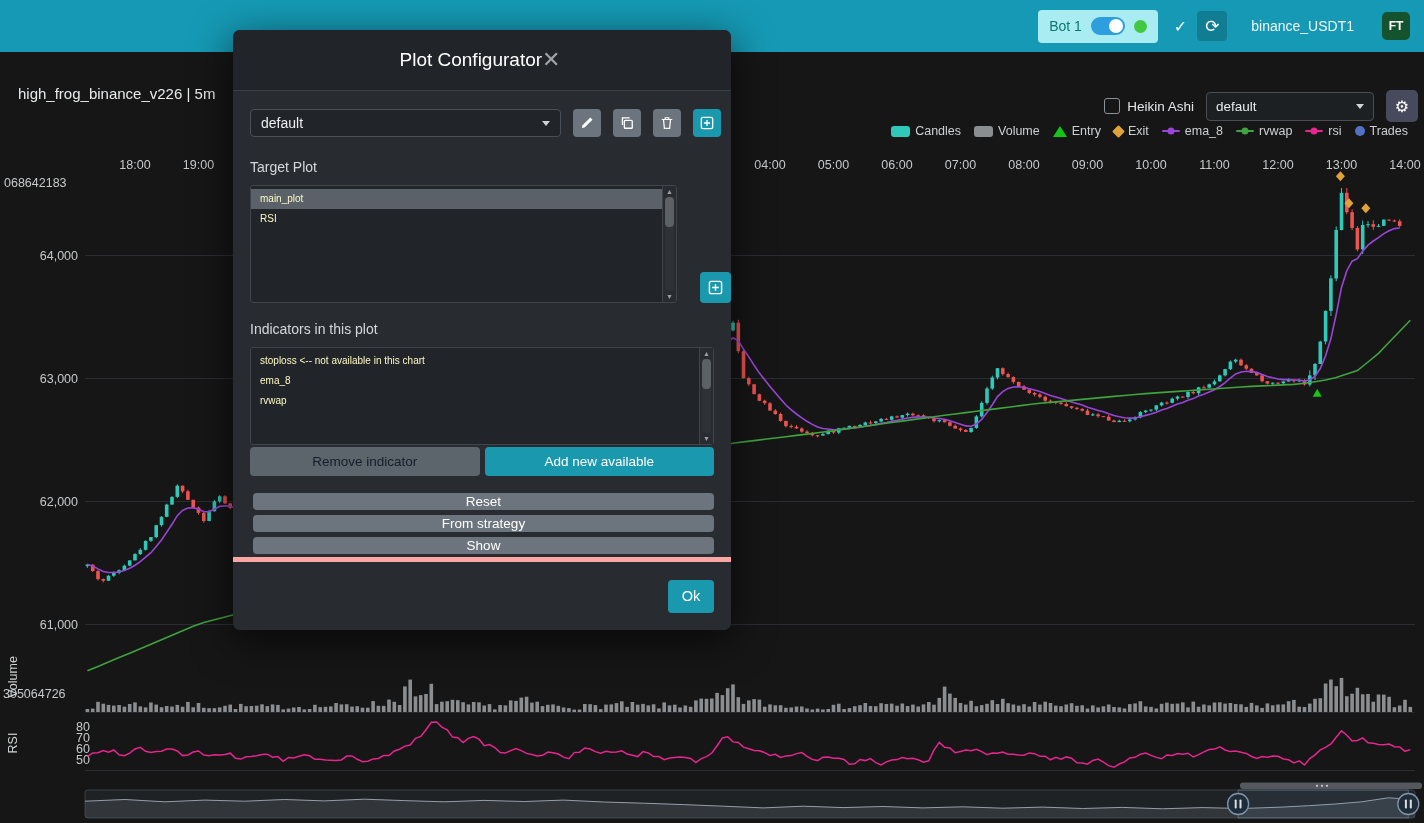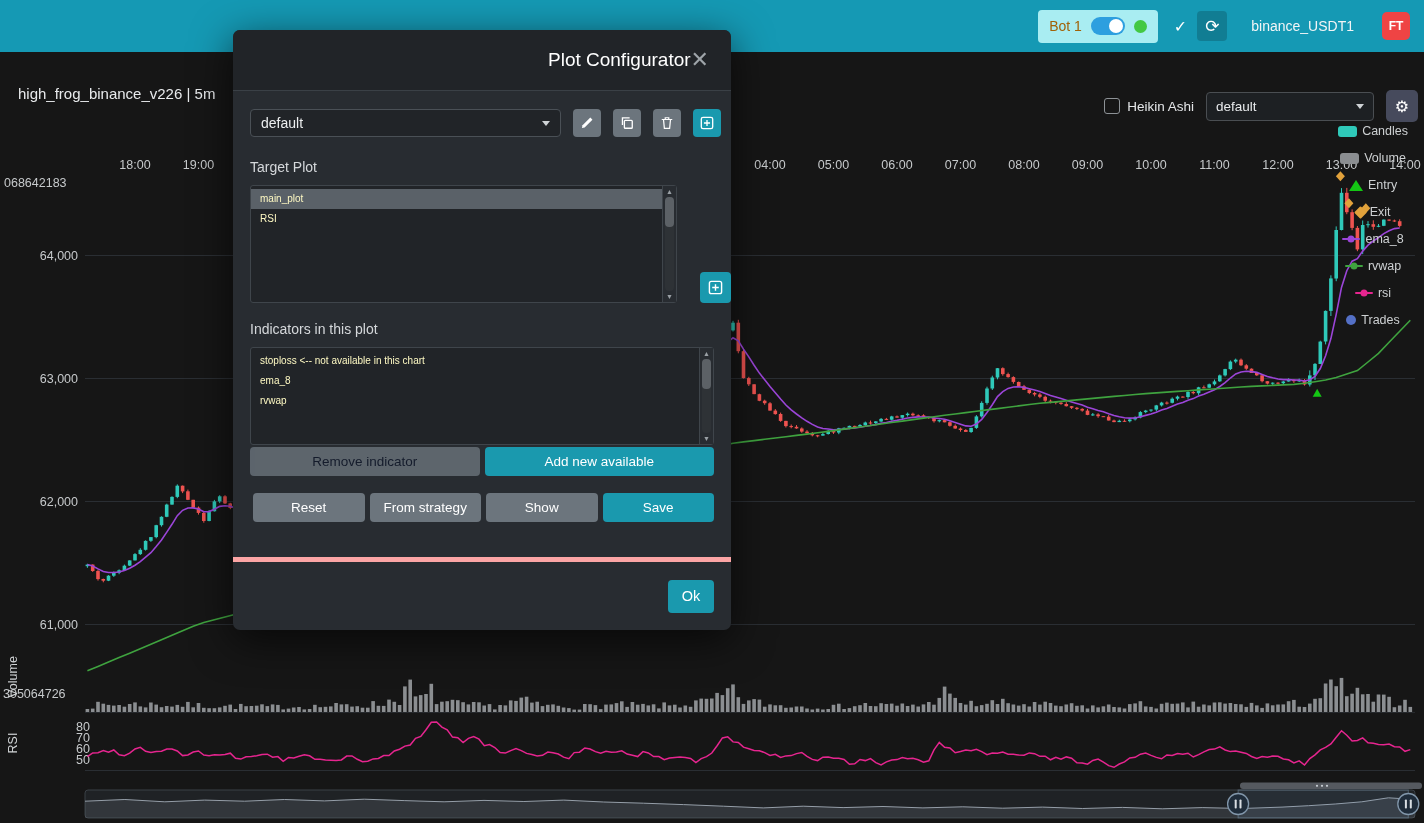--- a/index.html
+++ b/index.html
@@ -7,58 +7,58 @@
   }
   html,body{margin:0;padding:0;background:#151515;font-family:"Liberation Sans",sans-serif;}
   #app{position:relative;width:1424px;height:823px;overflow:hidden;background:#161616;}
   svg{font-family:"Liberation Sans",sans-serif;}
 
   
   #navbar{position:absolute;top:0;left:0;right:0;height:52px;background:var(--navbar);
     display:flex;align-items:center;justify-content:flex-end;padding-right:14px;z-index:5;box-sizing:border-box;}
   .nav-right{display:flex;align-items:center;}
   .bot-pill{background:#a9edf2;border-radius:4px;height:33px;display:flex;align-items:center;gap:9px;padding:0 11px;cursor:pointer;}
-  .bot-name{color:#a16207;font-size:14px;}
+  .bot-name{color:#0f766e;font-size:14px;}
   .toggle{width:34px;height:18px;border-radius:9px;background:#2d9fdf;position:relative;display:inline-block;}
   .toggle-knob{position:absolute;right:2px;top:2px;width:14px;height:14px;border-radius:50%;background:#fff;}
   .online-dot{width:13px;height:13px;border-radius:50%;background:#43c843;display:inline-block;}
   .nav-check{color:#fff;font-size:16px;margin-left:16px;}
   .nav-btn{margin-left:10px;width:30px;height:30px;border:none;border-radius:4px;background:rgba(0,0,0,0.18);
     color:#fff;font-size:17px;cursor:pointer;display:flex;align-items:center;justify-content:center;padding:0;}
   .nav-instance{color:#f2f5f6;font-size:14px;margin-left:24px;}
-  .nav-logo{margin-left:28px;width:28px;height:28px;border:none;border-radius:5px;background:#ef4444;color:#fff;
+  .nav-logo{margin-left:28px;width:28px;height:28px;border:none;border-radius:5px;background:#14532d;color:#fff;
     font-size:12px;font-weight:bold;cursor:pointer;}
 
   
   #chart-svg{position:absolute;top:0;left:0;z-index:1;}
   .chart-title{position:absolute;top:85px;left:18px;color:#e8eaec;font-size:15px;z-index:2;white-space:nowrap;}
   .chart-controls{position:absolute;top:90px;right:4px;display:flex;align-items:center;gap:12px;z-index:2;}
   .ha-row{display:flex;align-items:center;gap:7px;color:#e4e6e8;font-size:13.5px;cursor:pointer;}
   .checkbox{width:14px;height:14px;border:1px solid #8d9296;border-radius:3px;background:transparent;display:inline-block;}
   .mini-select{width:148px;height:27px;background:#1d2023;border:1px solid #4a4e52;border-radius:4px;color:#e8eaec;
     font-size:13.5px;display:flex;align-items:center;justify-content:space-between;padding:0 9px;cursor:pointer;box-sizing:content-box;}
   .caret{width:0;height:0;border-left:4.5px solid transparent;border-right:4.5px solid transparent;border-top:5px solid #cfd3d6;}
   .gear-btn{width:32px;height:32px;border:none;border-radius:5px;background:#464a5c;color:#fff;display:flex;
     align-items:center;justify-content:center;cursor:pointer;margin-right:2px;}
   .gear-glyph{font-size:16px;}
-  #legend{position:absolute;top:124px;right:16px;display:flex;align-items:center;gap:13px;z-index:2;flex-direction:column;}
+  #legend{position:absolute;top:124px;right:16px;display:flex;align-items:flex-start;gap:13px;z-index:2;}
   .legend-item{display:flex;align-items:center;gap:5px;cursor:pointer;}
   .lg-label{color:#cdd0d2;font-size:12.5px;}
   .lg-marker.rect{width:19px;height:11px;border-radius:3px;}
   .lg-marker.triangle{width:0;height:0;border-left:7px solid transparent;border-right:7px solid transparent;border-bottom:11px solid #0f0;}
   .lg-marker.diamond{width:9px;height:9px;transform:rotate(45deg);border-radius:1px;}
   .lg-marker.line{width:18px;height:2.5px;position:relative;border-radius:1px;display:inline-block;}
   .lg-dot{position:absolute;left:50%;top:50%;transform:translate(-50%,-50%);width:7px;height:7px;border-radius:50%;}
   .lg-marker.circle{width:10px;height:10px;border-radius:50%;}
 
   
   #modal{position:absolute;left:233px;top:30px;width:498px;height:600px;background:#282c31;border-radius:7px;
     box-shadow:0 10px 40px rgba(0,0,0,0.65);z-index:10;display:flex;flex-direction:column;box-sizing:border-box;}
   .modal-header{height:60px;flex:0 0 60px;background:#212428;border-bottom:1px solid #3a4046;border-radius:7px 7px 0 0;
-    display:flex;align-items:center;justify-content:flex-end;padding:0 22px 0 18px;}
+    display:flex;align-items:center;justify-content:center;padding:0 22px 0 18px;}
   .modal-title{color:#fff;font-size:19px;}
   .modal-close{background:none;border:none;color:#9ea4a9;font-size:22px;cursor:pointer;padding:0;line-height:1;}
   .modal-body{flex:1;padding:18px 17px 0;overflow:hidden;}
   .field-label{color:#d5d8db;font-size:14px;line-height:16px;margin-bottom:10px;}
   .config-row{display:flex;align-items:center;gap:12px;margin-bottom:22px;}
   .select{flex:0 0 311px;height:28px;background:#212428;border:1px solid #4a5056;border-radius:4px;color:#eceeef;
     font-size:14px;display:flex;align-items:center;justify-content:space-between;padding:0 10px;cursor:pointer;box-sizing:border-box;}
   .icon-btn{width:28px;height:28px;border:none;border-radius:4px;display:flex;align-items:center;justify-content:center;cursor:pointer;padding:0;flex:0 0 28px;}
   .icon-btn.gray{background:var(--gray);}
   .icon-btn.teal{background:var(--teal);}
@@ -69,21 +69,21 @@
   .list-items{flex:1;padding:3px 0;overflow:hidden;}
   .list-item{color:#fef9c3;font-size:10px;line-height:20px;padding:0 9px;white-space:nowrap;cursor:pointer;}
   .list-item.selected{background:#5a6168;}
   .scrollbar{width:13px;background:#282c31;border-left:1px solid #3f454b;display:flex;flex-direction:column;align-items:center;padding:1px 0;}
   .sb-arrow{color:#9aa0a5;font-size:7px;line-height:9px;}
   .sb-track{flex:1;width:9px;position:relative;background:#2e3236;border-radius:4px;margin:1px 0;}
   .sb-thumb{position:absolute;top:0;left:0;width:9px;height:30px;background:#5c6166;border-radius:4px;}
   .add-plot{position:absolute;left:450px;bottom:0;width:31px;height:31px;flex:0 0 31px;}
   .btn-row{display:flex;gap:5px;}
   .btn-row.two{margin-bottom:17px;}
-  .btn-row.four{padding-left:3px;}
+  .btn-row.four{padding-left:3px;flex-direction:column;}
   .btn{flex:1;height:29px;border:none;border-radius:4px;font-size:13.5px;color:#fff;cursor:pointer;font-family:inherit;}
   .btn.gray{background:var(--gray);}
   .btn.teal{background:var(--teal);}
   .btn.dim{color:#0f172a;opacity:0.78;}
   .modal-footer{flex:0 0 68px;border-top:5px solid #fca5a5;display:flex;justify-content:flex-end;align-items:center;padding:0 17px;}
   .btn.ok{flex:none;width:46px;height:33px;font-size:14.5px;}
 </style>
 </head>
 <body>
 

